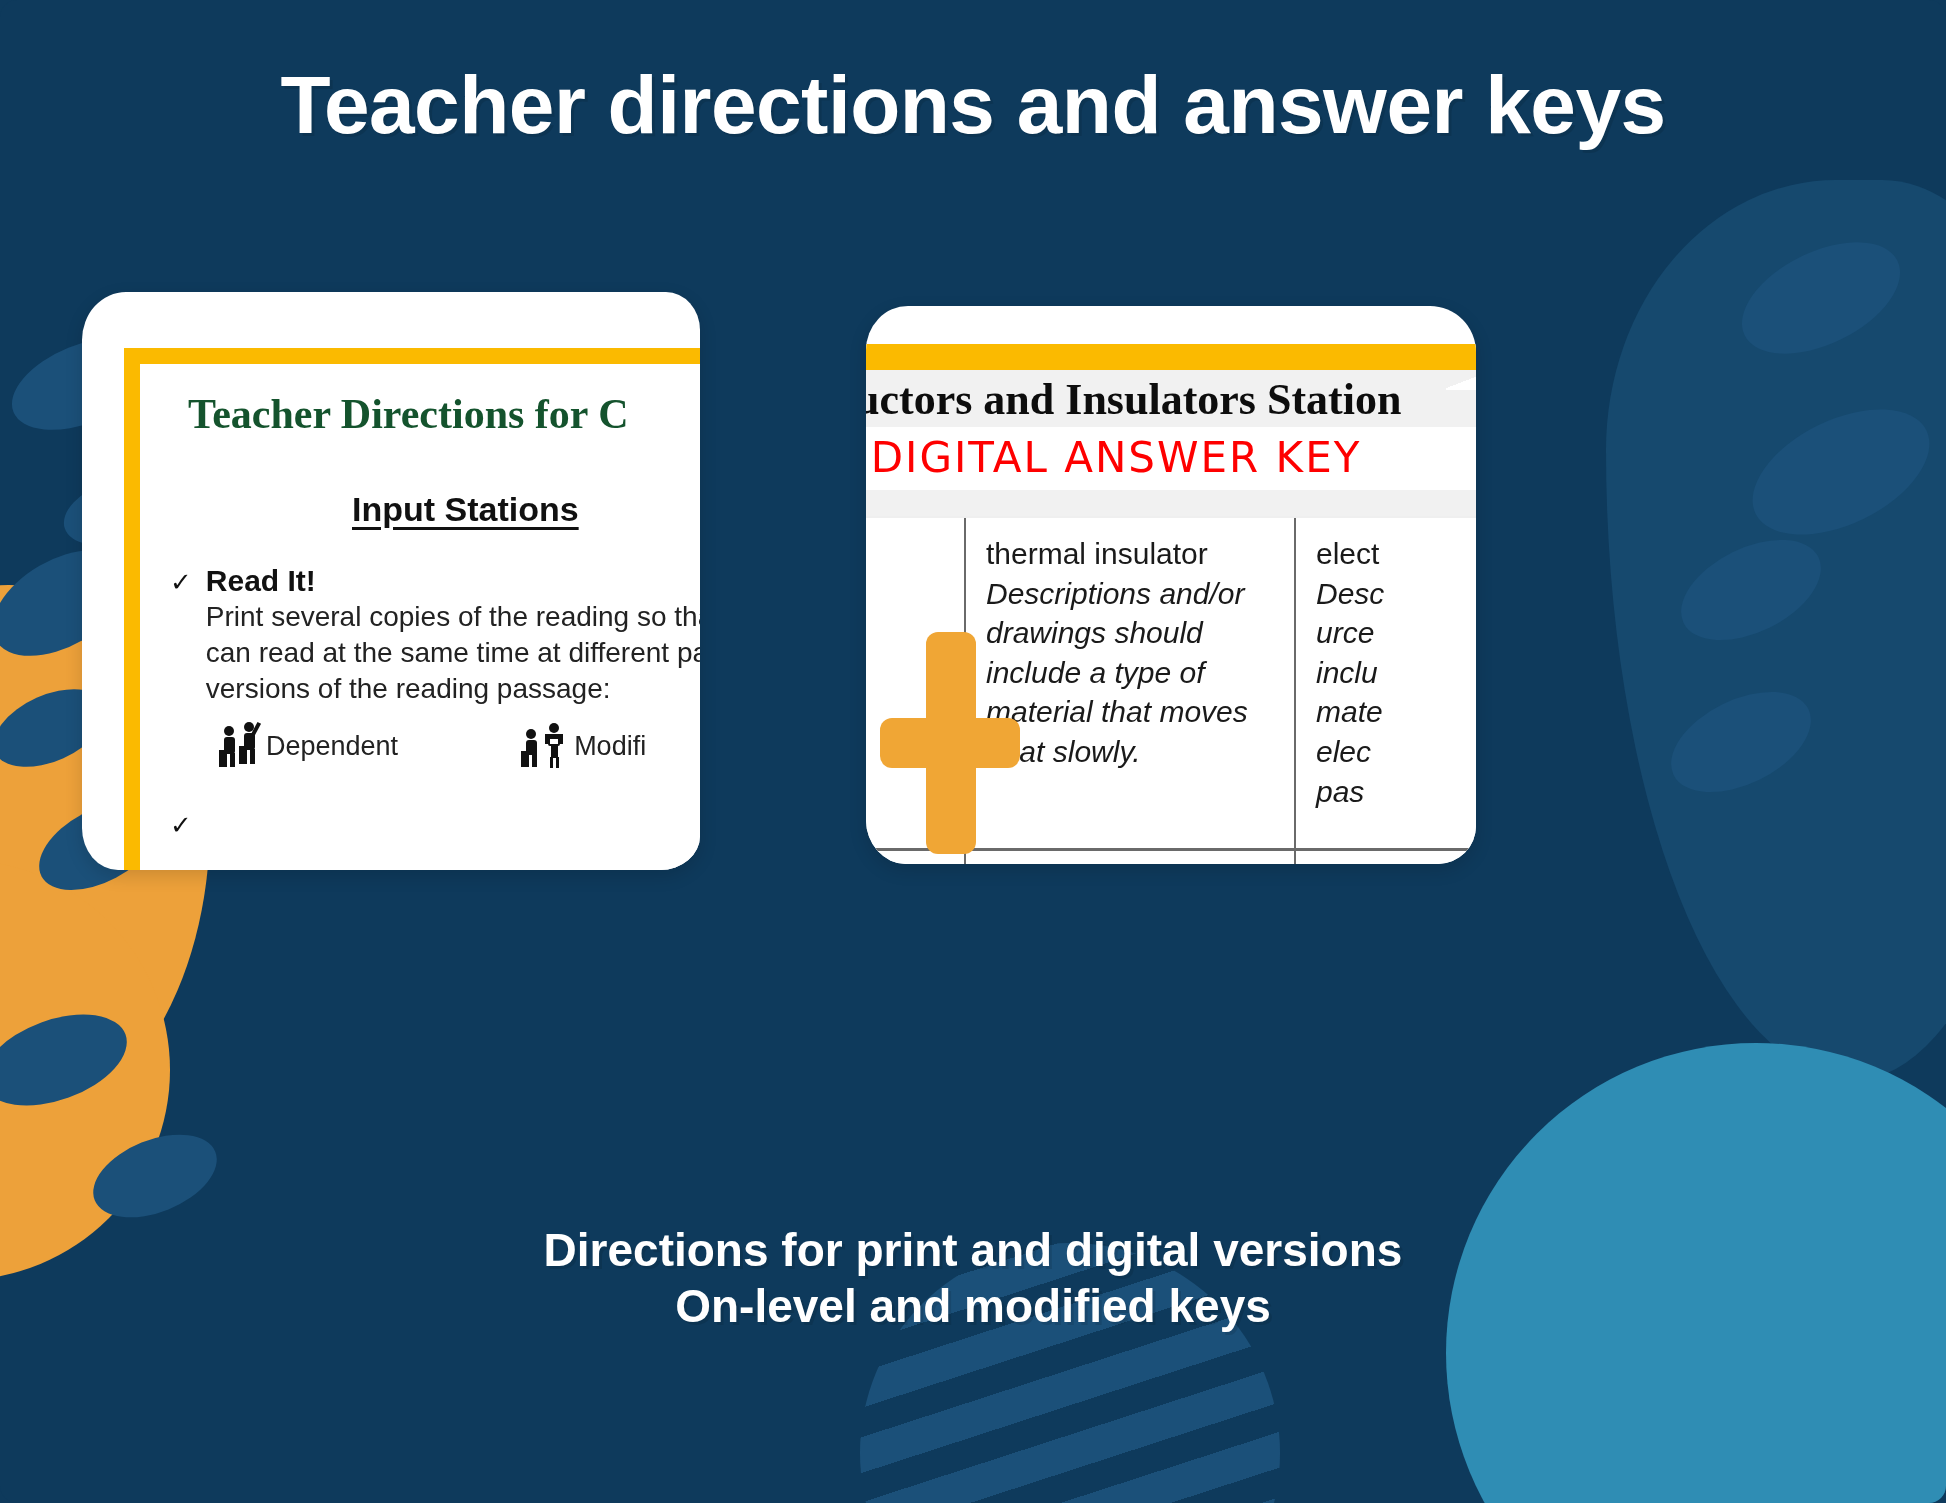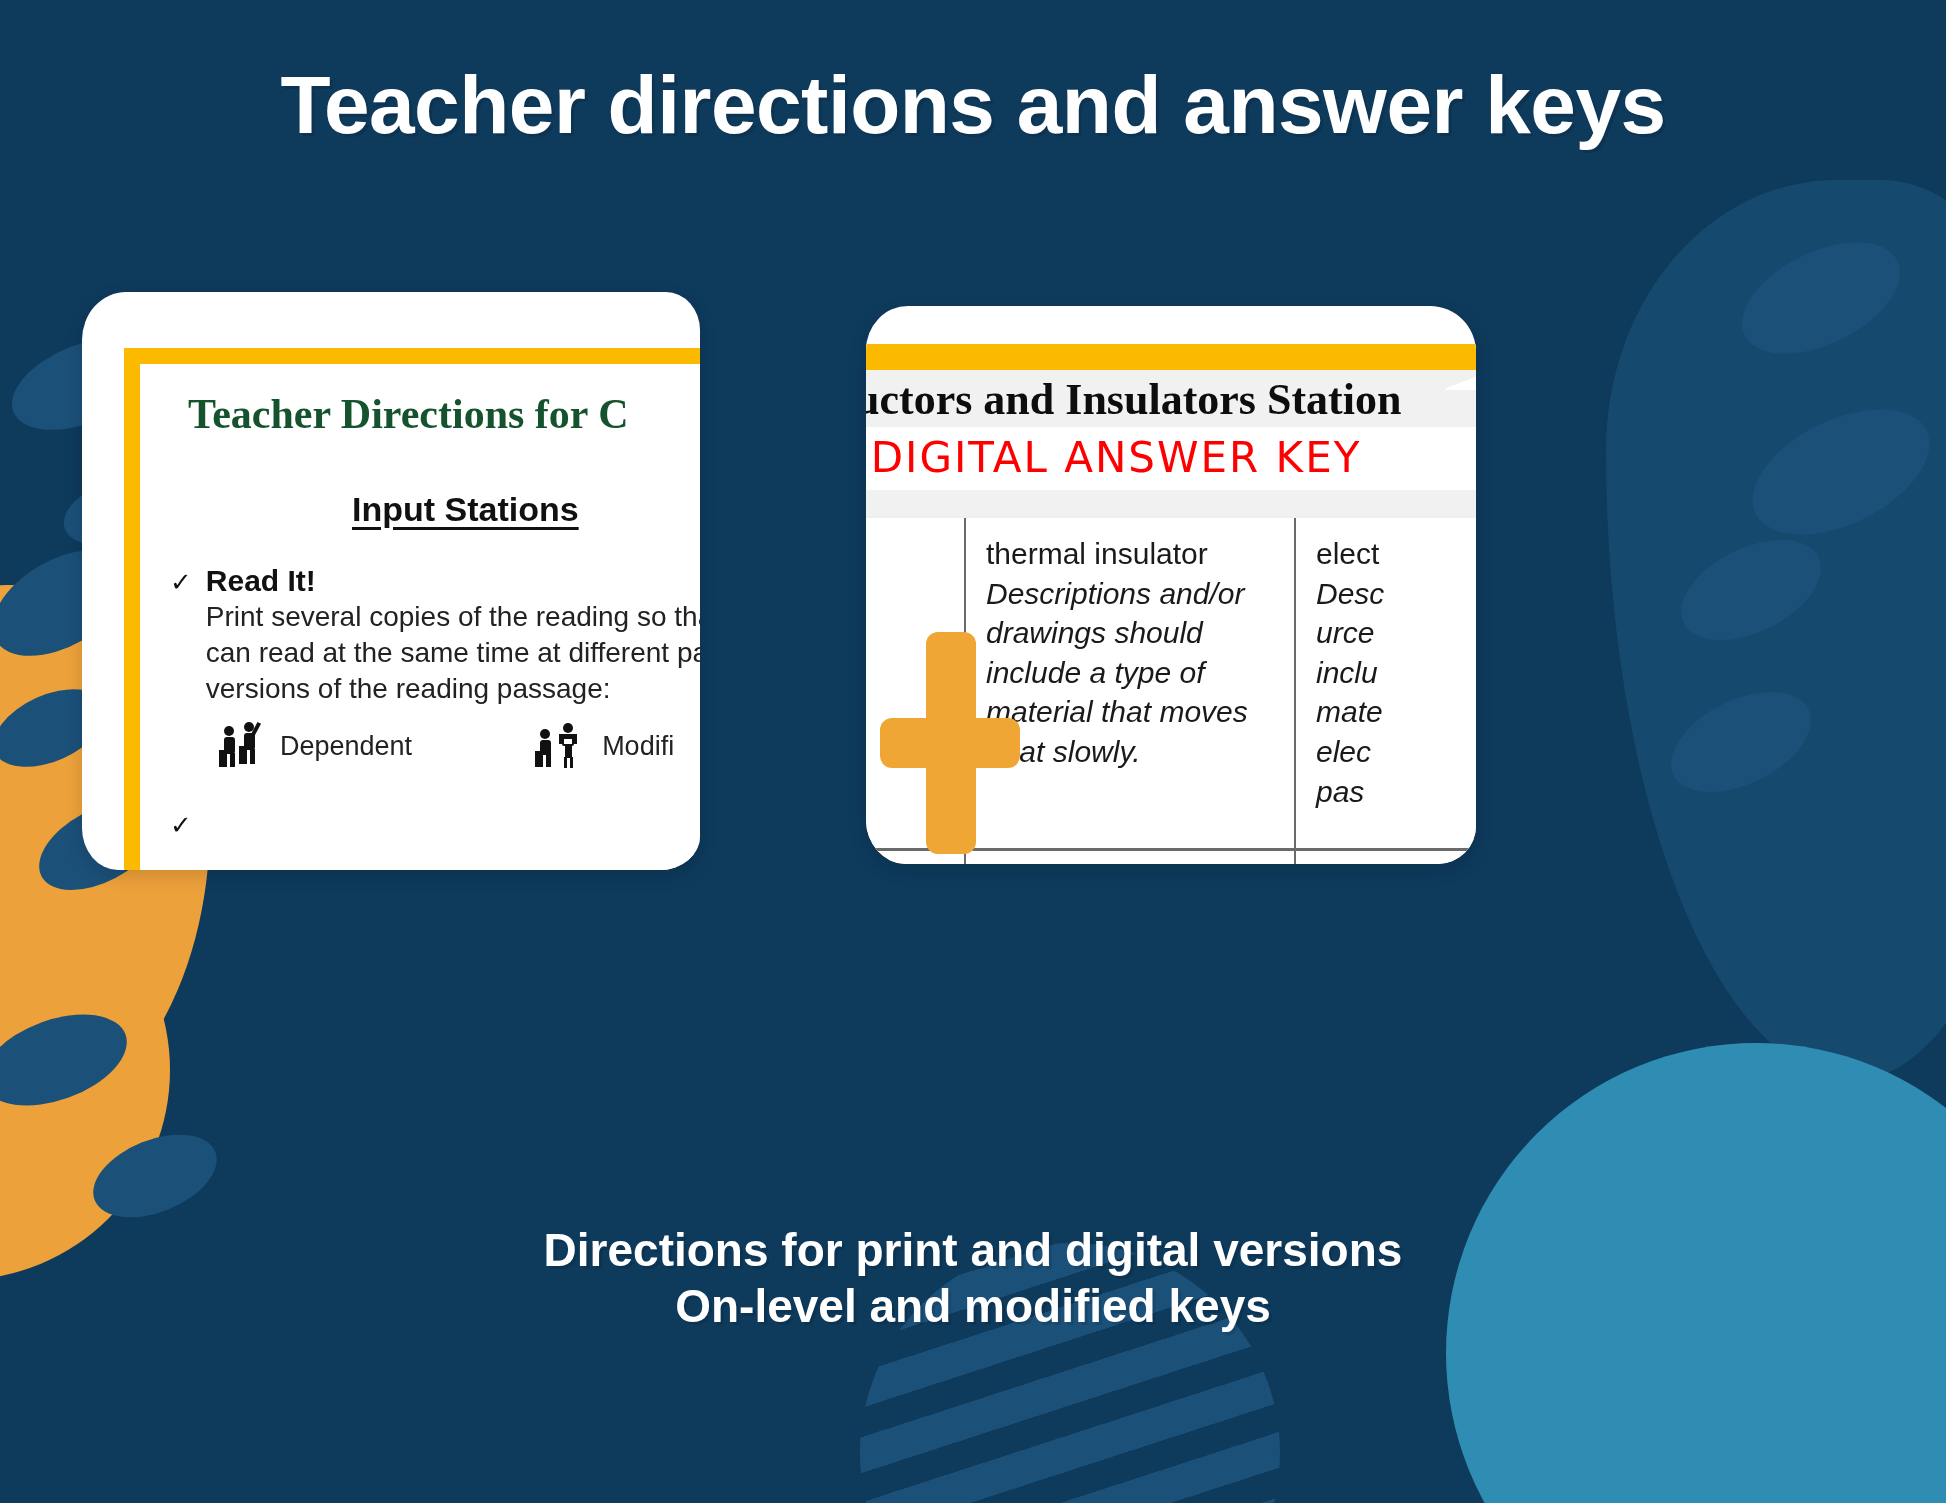--- a/index.html
+++ b/index.html
@@ -7,20 +7,21 @@
     padding: 0;
     background: #0e3a5c;
   }
   #stage {
     position: relative;
     width: 1946px;
     height: 1503px;
     overflow: hidden;
     background: #0e3a5c;
     font-family: "Liberation Sans", sans-serif;
+    border-radius: 17px;
   }
 
   
   .deco { position: absolute; pointer-events: none; }
 
   .blob-orange-left {
     left: -210px; top: 585px;
     width: 420px; height: 540px;
     background: #eda13a;
     border-radius: 52% 48% 46% 54% / 48% 44% 56% 52%;
@@ -184,21 +185,20 @@
     margin-top: 14px;
     margin-left: 44px;
     display: flex;
     align-items: center;
     gap: 120px;
     white-space: nowrap;
   }
   .variant {
     display: flex;
     align-items: center;
-    gap: 14px;
     font-size: 27px;
     color: #222;
   }
 
   
   .page-right {
     position: absolute;
     left: -200px; top: 38px;
     width: 900px; height: 540px;
     background: #ffffff;

